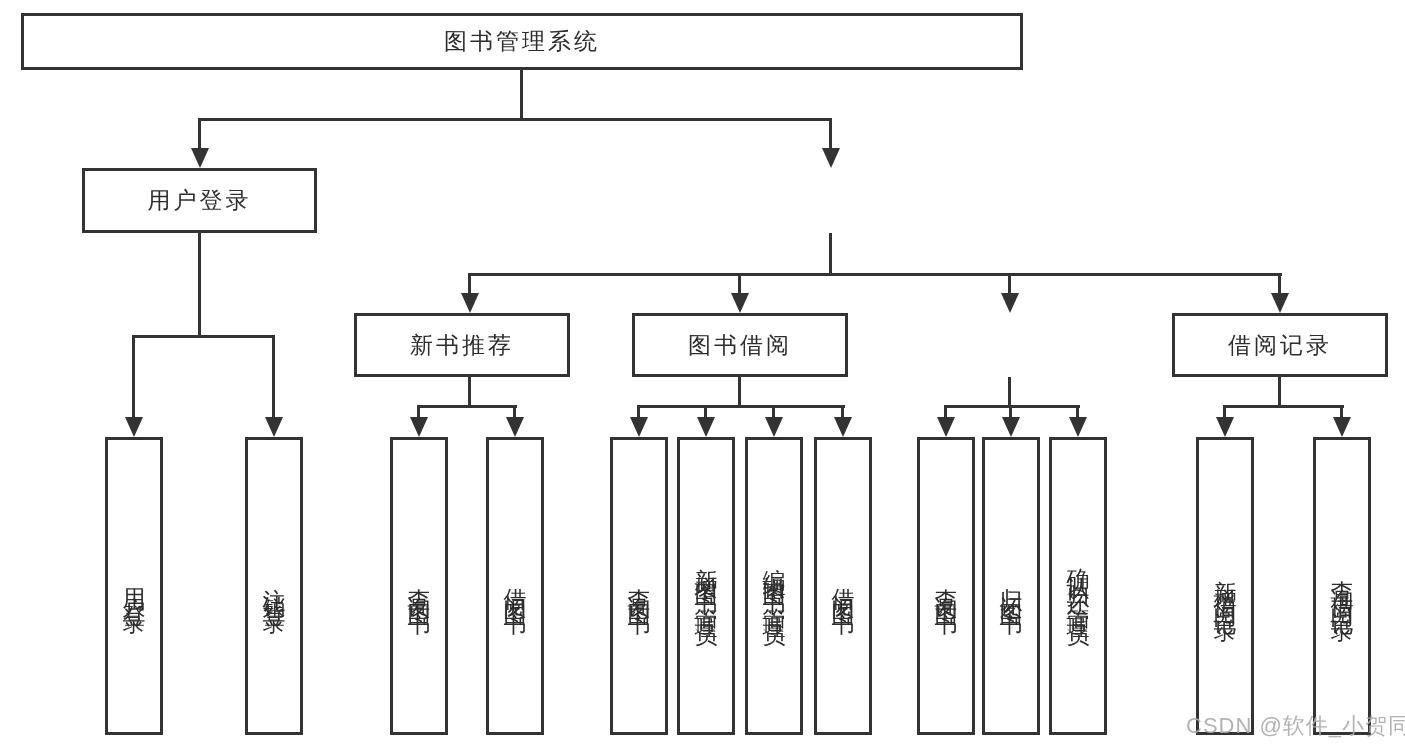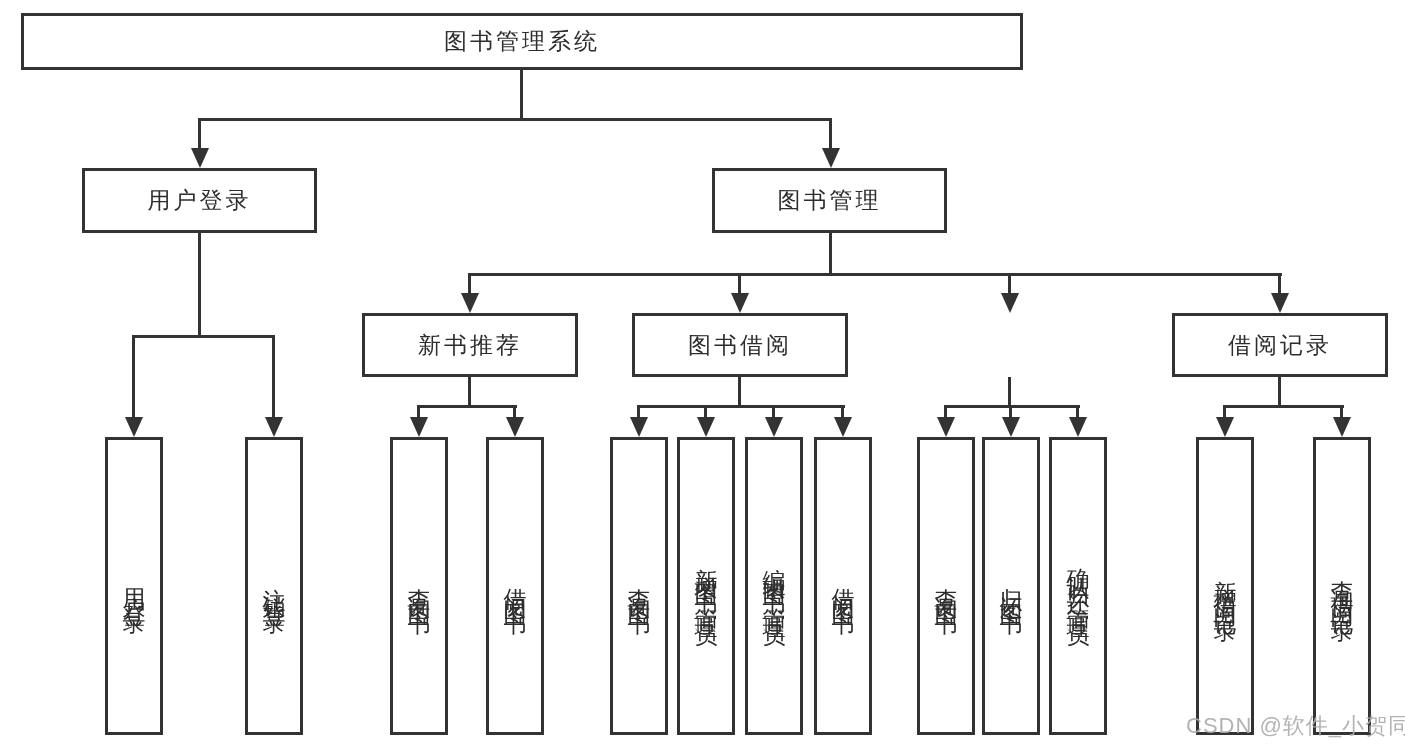--- a/index.html
+++ b/index.html
@@ -55,41 +55,40 @@
   <div class="box h-label" style="left:21px;top:13px;width:1002px;height:57px;">图书管理系统</div>
 
   <div class="vl" style="left:520px;top:70px;height:48px;"></div>
   <div class="hl" style="left:198px;top:118px;width:634px;"></div>
   <div class="vl" style="left:198px;top:118px;height:32px;"></div>
   <div class="ar" style="left:191px;top:148px;"></div>
   <div class="vl" style="left:829px;top:118px;height:32px;"></div>
   <div class="ar" style="left:822px;top:148px;"></div>
 
   <div class="box h-label" style="left:82px;top:168px;width:235px;height:65px;">用户登录</div>
-  <div class="box h-label" style="left:712px;top:168px;width:235px;height:65px;">图书管理</div>
 
   <div class="vl" style="left:198px;top:233px;height:102px;"></div>
   <div class="hl" style="left:132px;top:335px;width:143px;"></div>
   <div class="vl" style="left:132px;top:335px;height:84px;"></div>
   <div class="ar" style="left:125px;top:417px;"></div>
   <div class="vl" style="left:272px;top:335px;height:84px;"></div>
   <div class="ar" style="left:265px;top:417px;"></div>
 
   <div class="vl" style="left:829px;top:233px;height:40px;"></div>
   <div class="hl" style="left:468px;top:273px;width:814px;"></div>
   <div class="vl" style="left:468px;top:273px;height:22px;"></div>
   <div class="ar" style="left:461px;top:293px;"></div>
   <div class="vl" style="left:738px;top:273px;height:22px;"></div>
   <div class="ar" style="left:731px;top:293px;"></div>
   <div class="vl" style="left:1008px;top:273px;height:22px;"></div>
   <div class="ar" style="left:1001px;top:293px;"></div>
   <div class="vl" style="left:1278px;top:273px;height:22px;"></div>
   <div class="ar" style="left:1271px;top:293px;"></div>
 
-  <div class="box h-label" style="left:362px;top:313px;width:216px;height:64px;">新书推荐</div>
+  <div class="box h-label" style="left:354px;top:313px;width:216px;height:64px;">新书推荐</div>
   <div class="box h-label" style="left:632px;top:313px;width:216px;height:64px;">图书借阅</div>
   <div class="box h-label" style="left:1172px;top:313px;width:216px;height:64px;">借阅记录</div>
 
   <div class="vl" style="left:468px;top:377px;height:28px;"></div>
   <div class="hl" style="left:417px;top:405px;width:100px;"></div>
   <div class="vl" style="left:417px;top:405px;height:14px;"></div>
   <div class="ar" style="left:410px;top:417px;"></div>
   <div class="vl" style="left:513px;top:405px;height:14px;"></div>
   <div class="ar" style="left:506px;top:417px;"></div>
 

